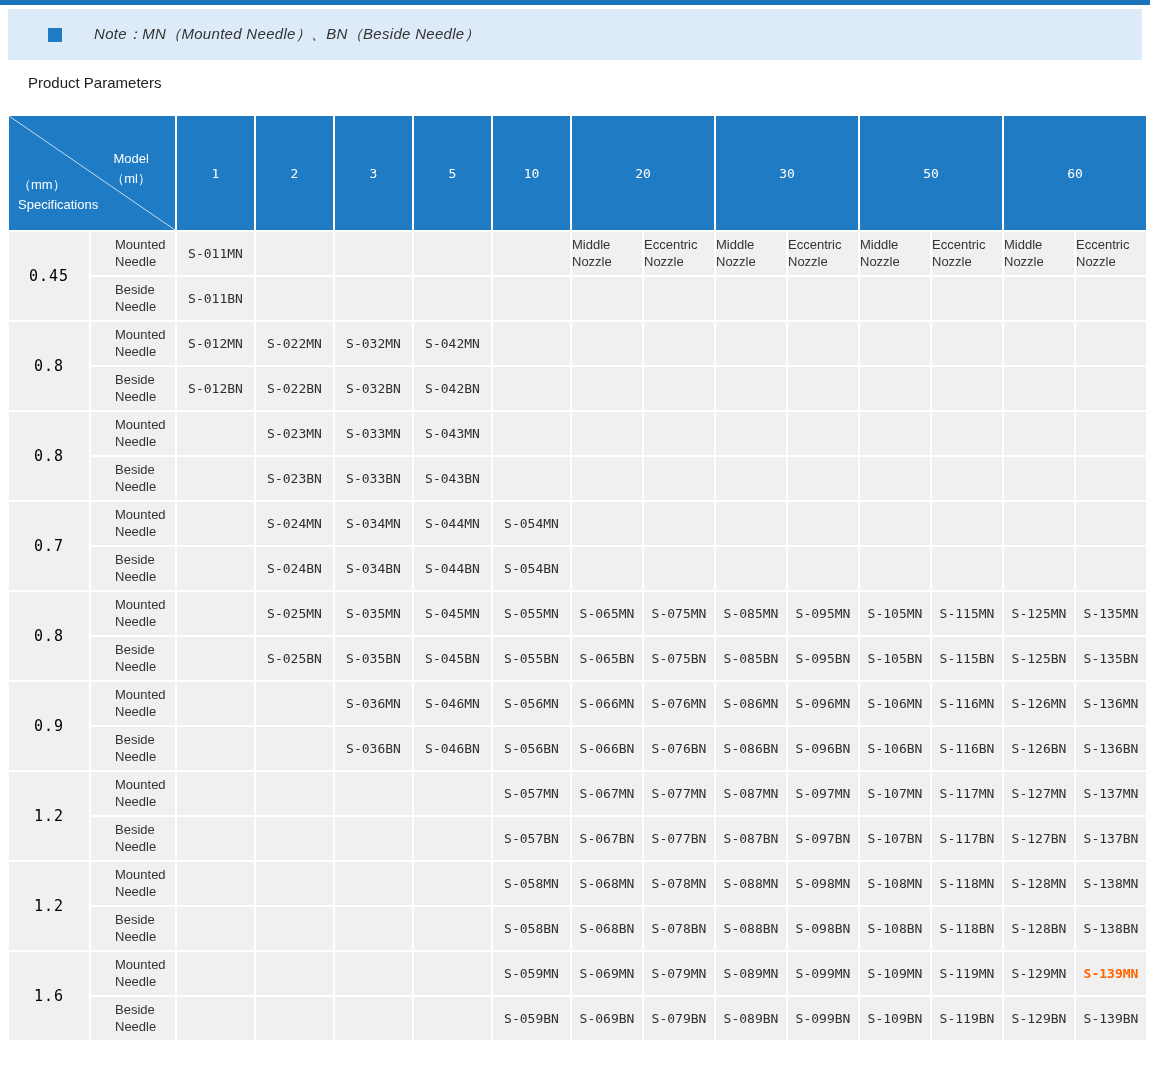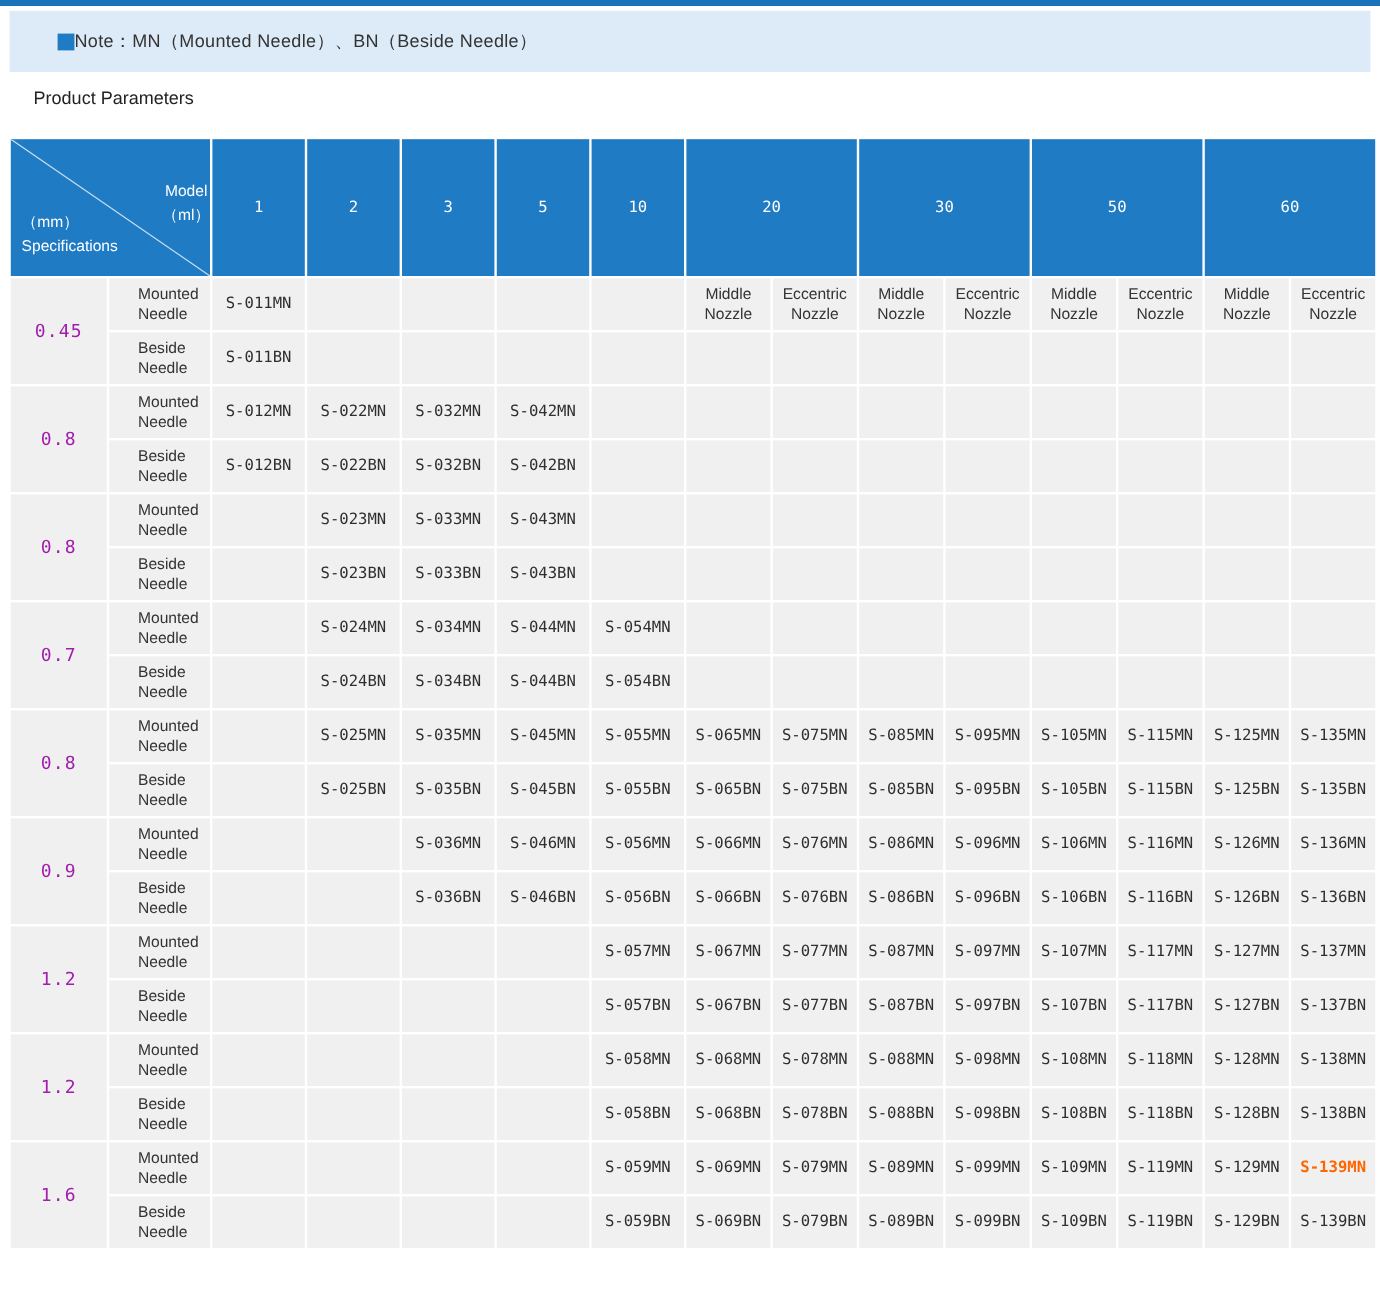--- a/index.html
+++ b/index.html
@@ -6,41 +6,41 @@
   body{
     width:1150px;height:1090px;overflow:hidden;position:relative;
     font-family:"Liberation Sans",sans-serif;color:#333;
   }
   .top-line{height:5px;width:100%;background:var(--topline,#1a73b8);}
   .note-bar{
     margin:4px 8px 0 8px;height:51px;background:var(--notebg,#dcebf7);
     display:flex;align-items:center;
   }
   .note-sq{width:14px;height:14px;background:var(--blue,#1e7bc4);margin-left:40px;flex:0 0 auto;}
-  .note-text{margin-left:0;font-size:15px;color:#333;letter-spacing:0.3px;}
+  .note-text{margin-left:32px;font-size:15px;color:#333;letter-spacing:0.3px;font-style:italic;}
   .section-title{margin:14px 0 0 28px;font-size:15px;color:#222;}
   .tbl-wrap{margin:23px 0 0 7px;}
   table{border-collapse:separate;border-spacing:2px;table-layout:fixed;}
   th,td{padding:0;vertical-align:middle;overflow:hidden;}
   th{font-weight:normal;}
   .colh{
     background:var(--blue,#1e7bc4);color:#fff;height:114px;
     font-family:"DejaVu Sans Mono",monospace;font-size:13px;text-align:center;
   }
   .corner{background:var(--blue,#1e7bc4);position:relative;height:114px;}
   .corner svg{position:absolute;left:0;top:0;width:100%;height:100%;display:block;}
-  .corner-tr{position:absolute;top:33px;right:0;text-align:center;color:#fff;font-size:13px;line-height:1.55;}
+  .corner-tr{position:absolute;top:33px;right:24px;text-align:center;color:#fff;font-size:13px;line-height:1.55;}
   .corner-bl{position:absolute;bottom:15px;left:9px;text-align:left;color:#fff;font-size:13px;line-height:1.55;}
   td{background:var(--cellbg,#f0f0f0);height:43px;}
   .spec{
     text-align:center;font-family:"DejaVu Sans Mono",monospace;
-    font-size:15px;color:#a21caf;letter-spacing:1px;
+    font-size:15px;color:#000000;letter-spacing:1px;
   }
   .needle{font-size:13px;line-height:1.25;padding-left:24px;color:#333;}
-  .subh{font-size:13px;line-height:1.25;color:#333;text-align:center;}
+  .subh{font-size:13px;line-height:1.25;color:#333;}
   .code{
     text-align:center;font-family:"DejaVu Sans Mono",monospace;
     font-size:13px;color:#2f2f2f;
   }
   .hl{color:var(--hl,#ff6600);font-weight:bold;}
 </style>
 </head>
 <body>
 
 <div class="top-line"></div>

